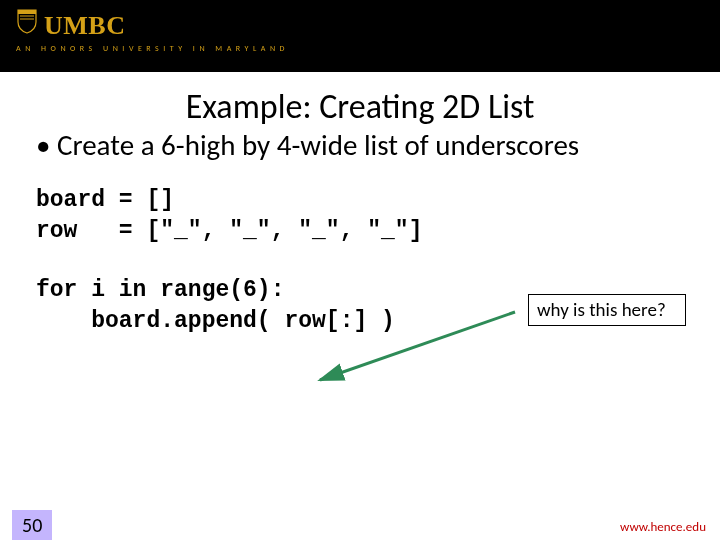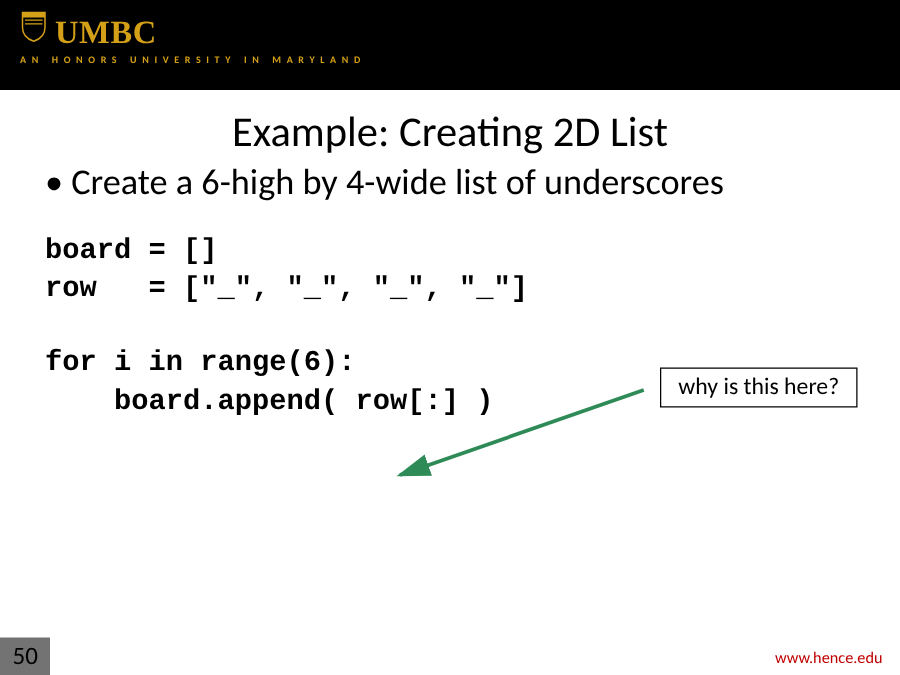--- a/index.html
+++ b/index.html
@@ -3,32 +3,32 @@
 <meta charset="utf-8">
 <style>
   * { margin: 0; padding: 0; box-sizing: border-box; }
   html, body { width: 720px; height: 540px; font-family: Calibri, Arial, sans-serif; background: #fff; overflow: hidden; }
   .slide { width: 720px; height: 384px; position: relative; }
   .header { background: #000; height: 72px; padding: 8px 16px 4px 16px; }
   .logo { display: flex; align-items: baseline; gap: 2px; }
   .shield { width: 22px; height: 26px; position: relative; margin-right: 4px; }
   .shield svg { width: 100%; height: 100%; }
   .umbc { color: #d4a017; font-family: Georgia, 'Times New Roman', serif; font-weight: bold; font-size: 26px; letter-spacing: 0.5px; }
-  .tagline { color: #d4a017; font-size: 8px; letter-spacing: 4.5px; margin-top: 2px; font-weight: 700; }
+  .tagline { color: #d4a017; font-size: 8px; letter-spacing: 4.5px; margin-top: 2px; font-weight: 400; }
   .content { padding: 14px 30px 0 30px; position: relative; height: 468px; }
   .title { text-align: center; font-size: 34px; font-weight: 400; color: #000; font-family: Calibri, Arial, sans-serif; }
   .bullet { font-size: 29px; color: #000; margin-left: 6px; margin-bottom: 22px; }
   .bullet::before { content: "• "; }
   .code { font-family: "Courier New", monospace; font-size: 23px; font-weight: bold; line-height: 1.35; margin-left: 6px; white-space: pre; }
   .code-block2 { margin-top: 28px; }
-  .annot { position: absolute; border: 1.5px solid #000; background: #fff; font-size: 19px; text-align: center; padding: 4px 8px; line-height: 1.15; }
+  .annot { position: absolute; border: 1.5px solid #000; background: #fff; font-size: 19px; padding: 4px 8px; line-height: 1.15; }
   .annot1 { right: 34px; top: 222px; width: 158px; }
   .annot2 { right: 34px; top: 266px; width: 172px; }
   .arrow { position: absolute; pointer-events: none; }
-  .footer-num { position: absolute; left: 0; bottom: 0; background: #737373; color: #000; font-size: 20px; font-weight: 400; padding: 3px 10px 3px 10px; min-width: 40px; text-align: center; }
+  .footer-num { position: absolute; left: 12px; bottom: 0; background: #c4b5fd; color: #000; font-size: 20px; font-weight: 400; padding: 3px 10px 3px 10px; min-width: 40px; text-align: center; }
   .footer-url { position: absolute; right: 14px; bottom: 6px; color: #c00000; font-size: 13px; }
 </style>
 </head>
 <body>
 
 <div class="slide">
 
   <div class="header">
     <div class="logo">
       <span class="shield">

